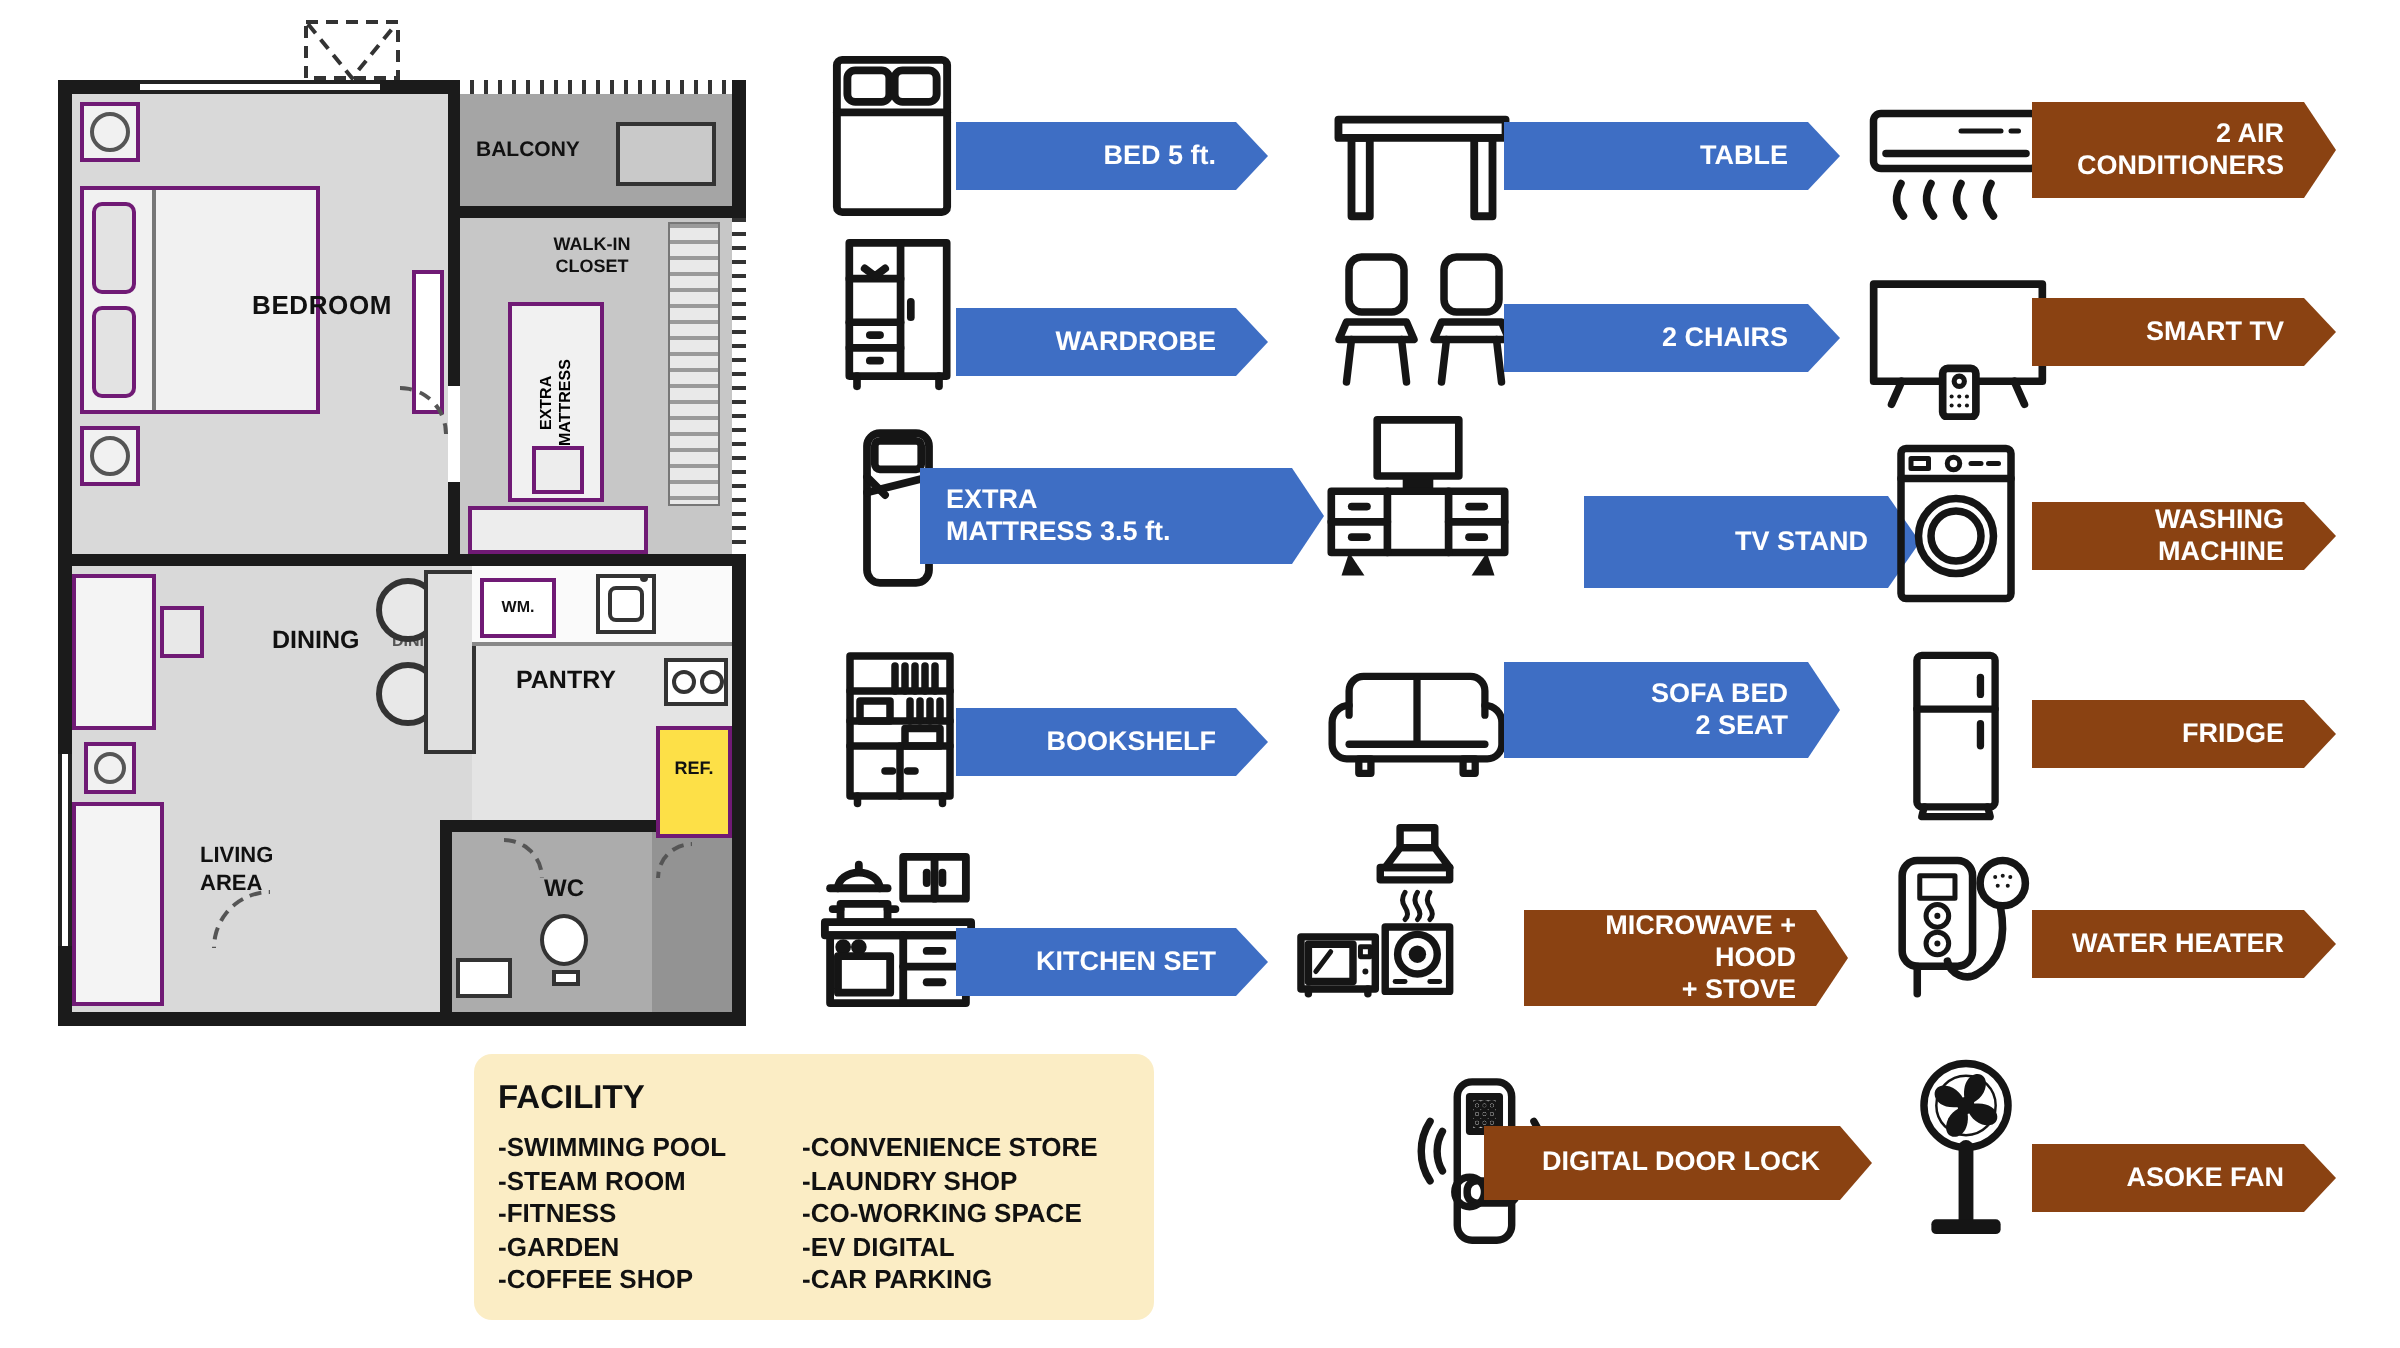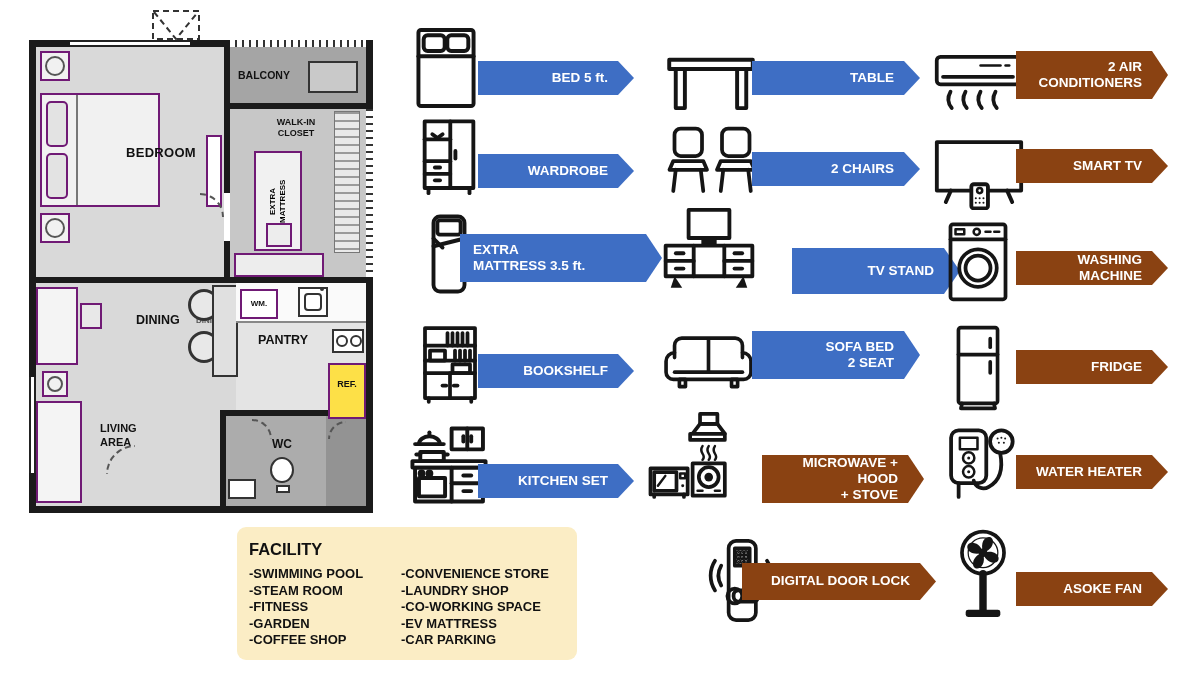--- a/index.html
+++ b/index.html
@@ -150,21 +150,21 @@
     <div class="fac-item">-SWIMMING POOL</div>
     <div class="fac-item">-STEAM ROOM</div>
     <div class="fac-item">-FITNESS</div>
     <div class="fac-item">-GARDEN</div>
     <div class="fac-item">-COFFEE SHOP</div>
   </div>
   <div class="fac-col c2">
     <div class="fac-item">-CONVENIENCE STORE</div>
     <div class="fac-item">-LAUNDRY SHOP</div>
     <div class="fac-item">-CO-WORKING SPACE</div>
-    <div class="fac-item">-EV MATTRESS</div>
+    <div class="fac-item">-EV DIGITAL</div>
     <div class="fac-item">-CAR PARKING</div>
   </div>
 </div>
 
 <div class="icon" style="left:404px;top:26px;width:84px;height:84px">
   <svg viewBox="0 0 64 64" fill="none" stroke="#151515" stroke-width="3" stroke-linecap="round" stroke-linejoin="round">
     <rect x="11" y="3" width="42" height="58" rx="2"></rect>
     <rect x="15" y="7" width="16" height="12" rx="3"></rect>
     <rect x="33" y="7" width="16" height="12" rx="3"></rect>
     <line x1="11" y1="23" x2="53" y2="23"></line>

